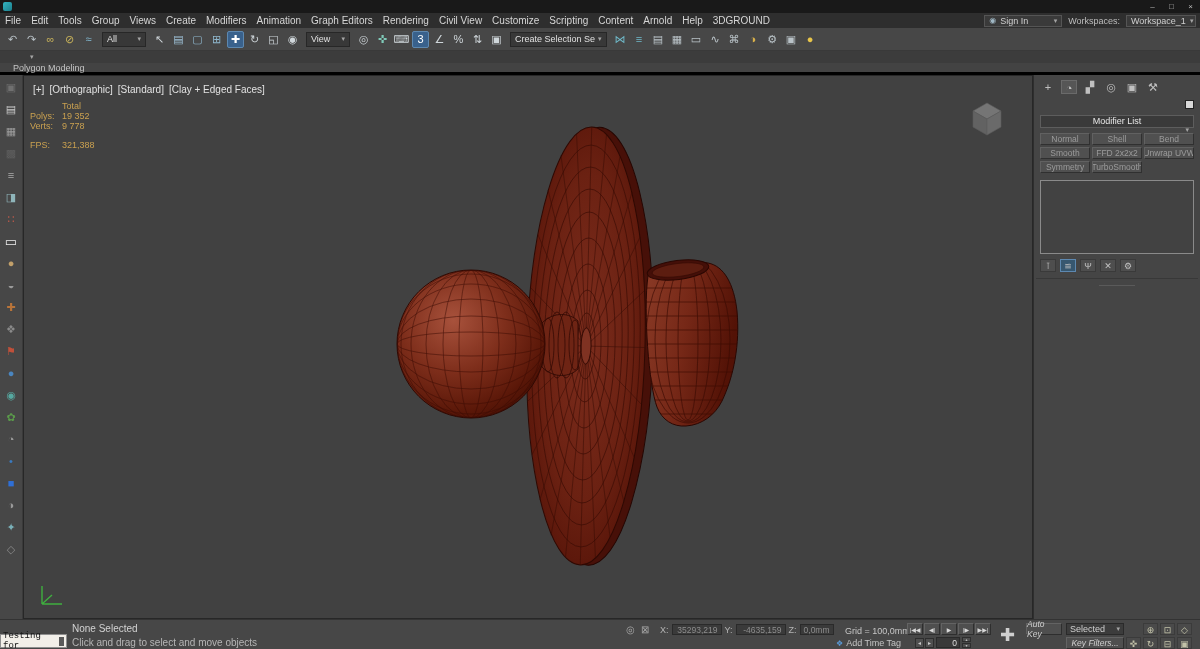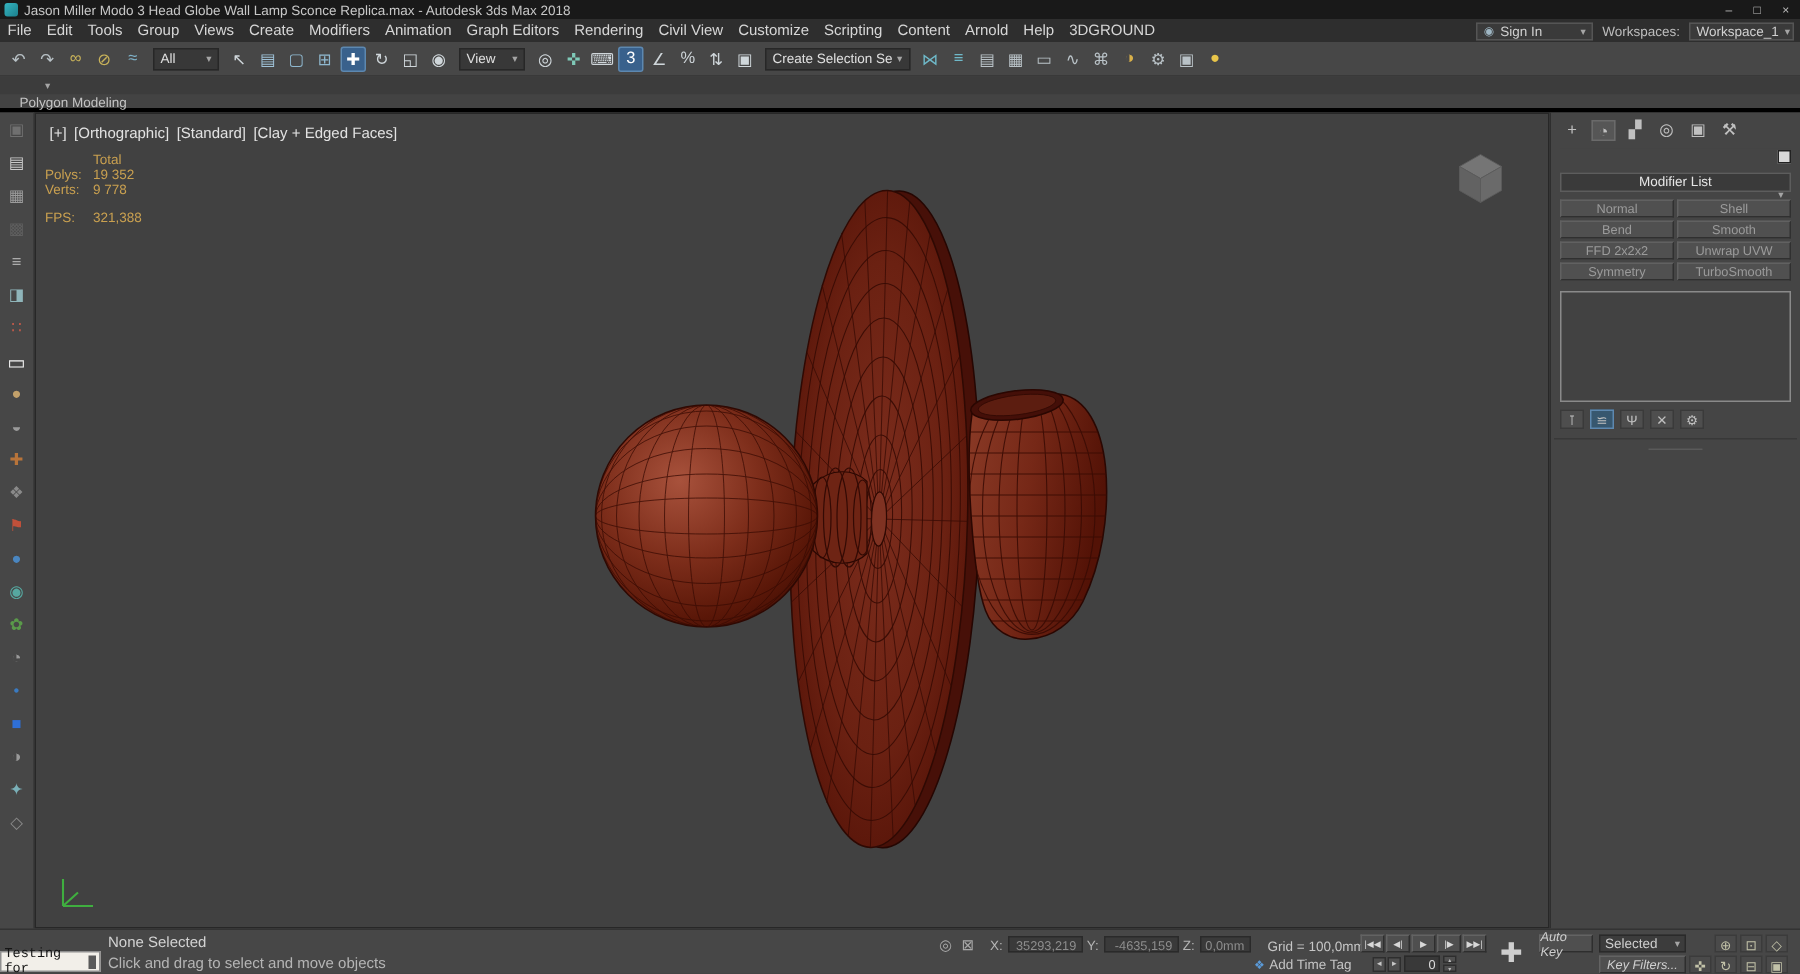--- a/index.html
+++ b/index.html
@@ -54,21 +54,21 @@
   .viewcube-ghost { position:absolute; right:30px; top:26px; z-index:3; opacity:.45; }
 
   
   .command-panel { position:absolute; top:75px; right:0; width:167px; bottom:30px; background:#454545; border-left:1px solid #2e2e2e; font-size:9px; }
   .cp-tabs { display:flex; gap:5px; padding:5px 6px 2px; color:#c0c0c0; font-size:11px; }
   .cp-tab { width:16px; height:14px; text-align:center; line-height:14px; }
   .cp-tab.active { background:#565656; border:1px solid #6a6a6a; }
   .cp-namerow { margin:3px 6px 0; height:11px; display:flex; align-items:center; background:#454545; }
   .color-swatch { margin-left:auto; width:9px; height:9px; background:#d8d8d8; border:1px solid #222; }
   .cp-modlist { margin:5px 6px 0; height:13px; background:#3a3a3a; border:1px solid #5d5d5d; display:flex; align-items:center; padding:0 4px; color:#e6e6e6;flex-direction:column; }
-  .cp-btn-grid { display:grid; grid-template-columns:1fr 1fr; gap:2px; margin:5px 6px 0; }
+  .cp-btn-grid { display:grid; grid-template-columns:1fr 1fr 1fr; gap:2px; margin:5px 6px 0; }
   .cp-btn { height:12px; background:#505050; border:1px solid; border-color:#616161 #303030 #303030 #616161; color:#9b9b9b; font-size:8.5px; display:flex; align-items:center; justify-content:center; white-space:nowrap; overflow:hidden; }
   .cp-stack { margin:7px 6px 0; height:74px; background:#424242; border:1px solid #8a8a8a; }
   .cp-stack-icons { display:flex; gap:4px; padding:5px 6px 4px; }
   .stack-icon { width:16px; height:13px; background:#4e4e4e; border:1px solid #3a3a3a; text-align:center; line-height:12px; font-size:9px; color:#c0c0c0; }
   .stack-icon.active { background:#37576f; border-color:#5d88b0; }
   .cp-divider { border-top:1px solid #383838; margin:2px 2px 0; }
   .cp-handle { width:36px; border-top:1px solid #5a5a5a; margin:6px auto 0; }
 
   
   .statusbar { position:absolute; bottom:0; left:0; right:0; height:30px; background:#474747; border-top:1px solid #333; font-size:9px; }
@@ -102,21 +102,20 @@
 
   
   .overlay-typing { position:absolute; left:0; bottom:1px; width:67px; height:14px; background:#f2efe9; border:1px solid #8f8f8f; color:#151515; font-family:"Liberation Mono",monospace; font-size:9px; display:flex; align-items:center; padding:0 2px; z-index:9; }
   .type-cursor { width:5px; height:9px; background:#5a5a5a; margin-left:1px; }
 </style>
 </head>
 <body>
 
 <div class="titlebar">
   <div class="app-icon"></div>
-  <span>Jason Miller Modo 3 Head Globe Wall Lamp Sconce Replica.max - Autodesk 3ds Max 2018</span>
   <div class="win-controls">
     <div class="win-btn">–</div>
     <div class="win-btn">□</div>
     <div class="win-btn close">×</div>
   </div>
 </div>
 
 <div class="menubar">
   <div class="menu-items">
 

